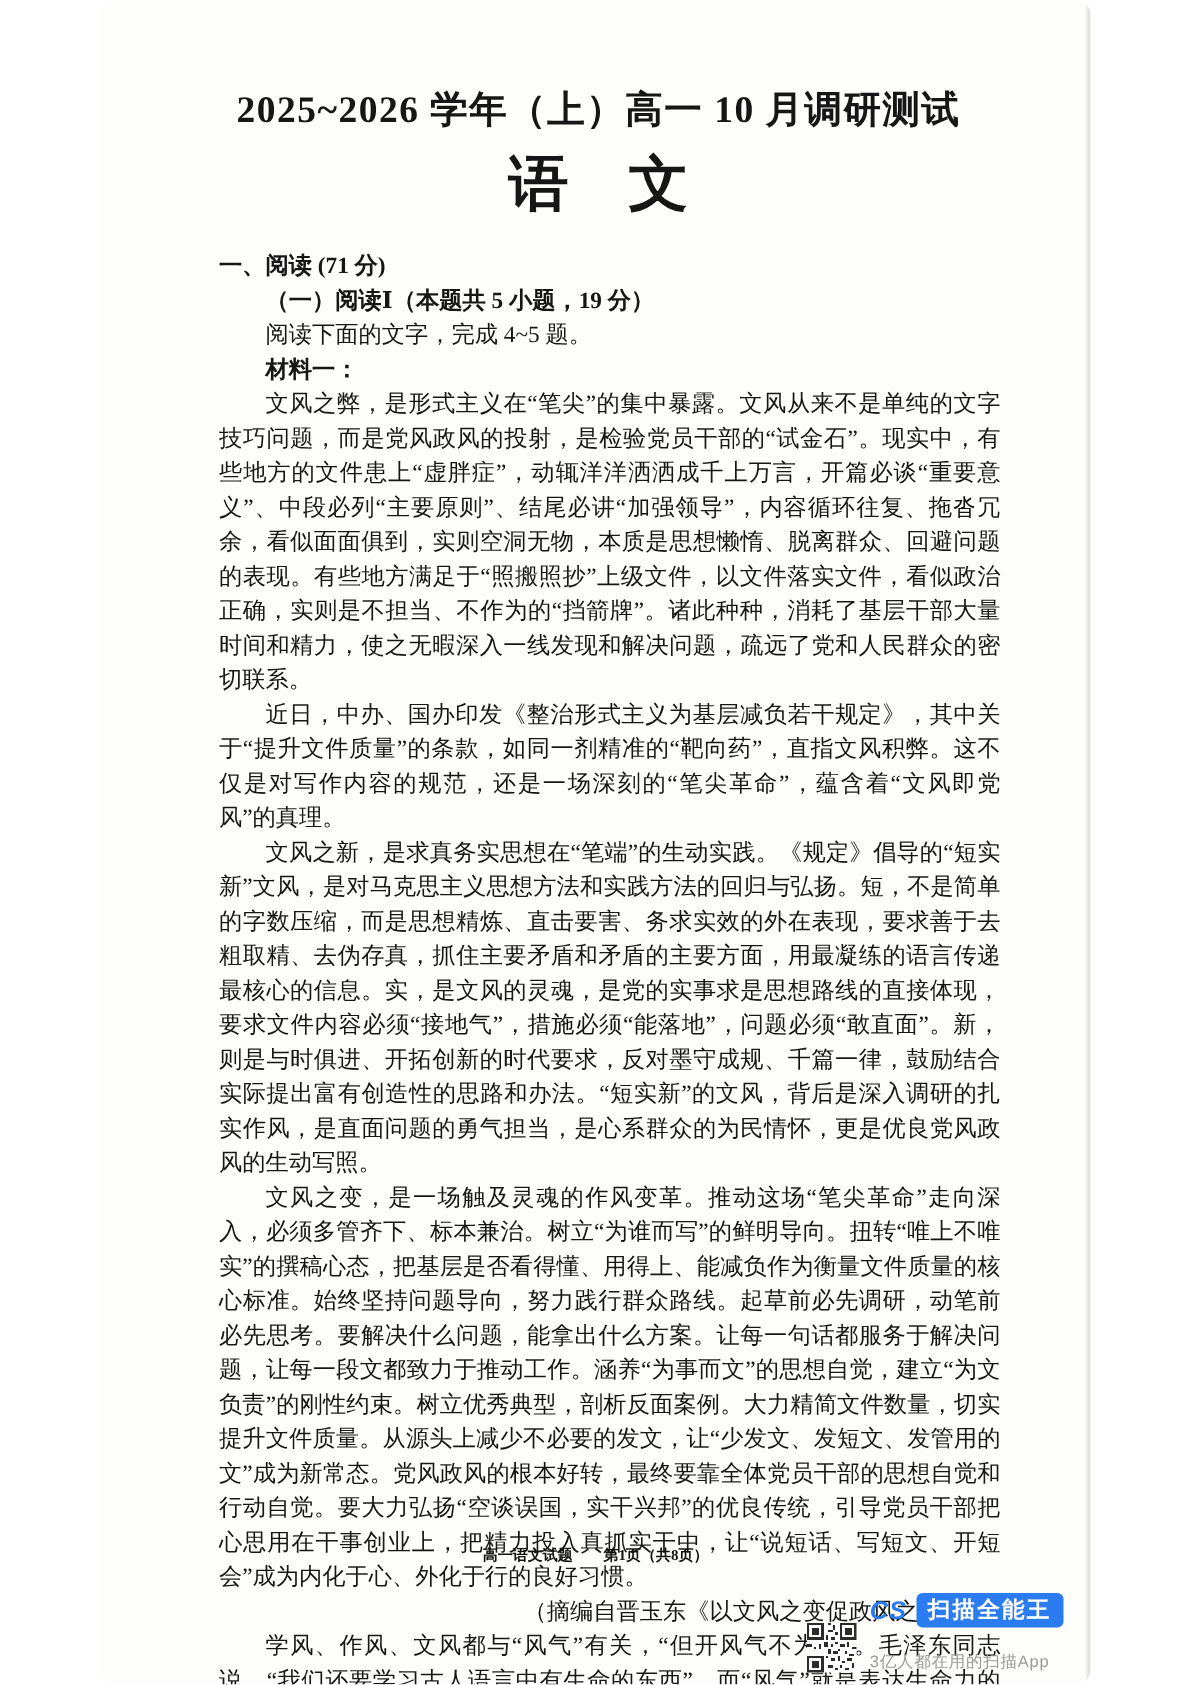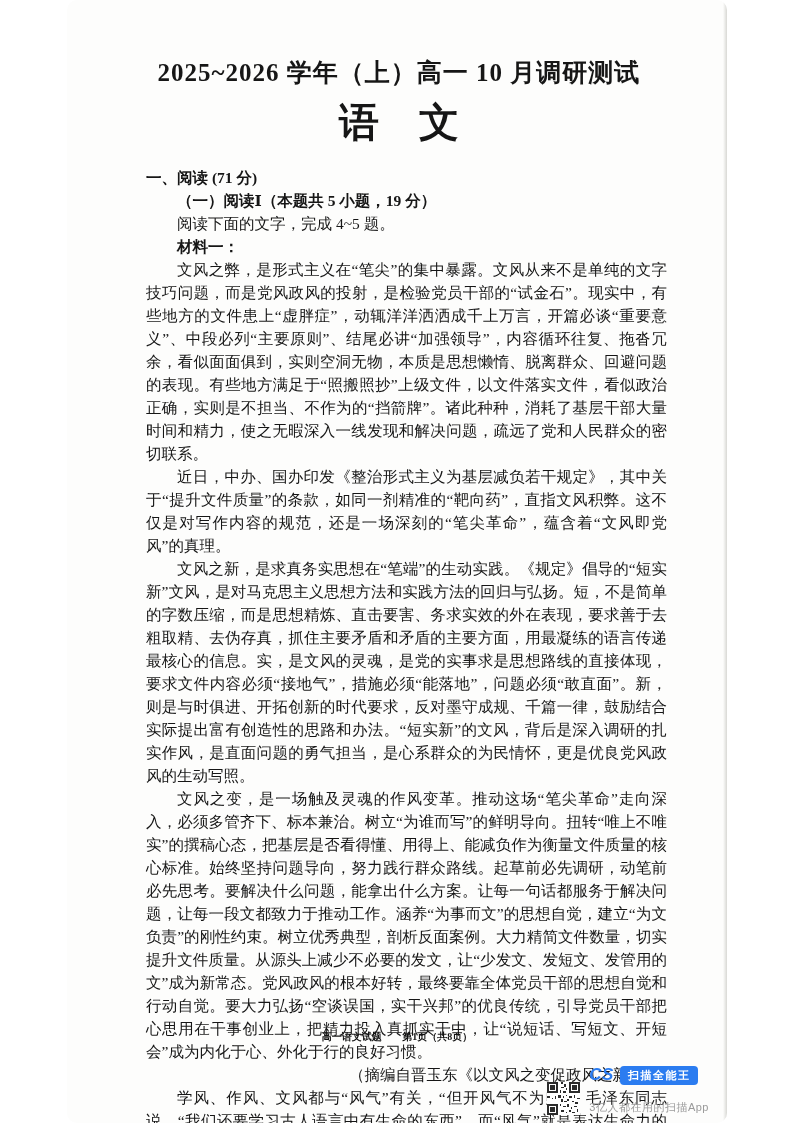--- a/index.html
+++ b/index.html
@@ -81,21 +81,21 @@
   .wm-logo {
     color: #2b7cf0;
     font-weight: 800;
     font-style: italic;
     font-size: 17px;
     letter-spacing: 0.5px;
   }
   .wm-badge {
     background: #2b7cf0;
     color: #ffffff;
-    font-size: 11px;
+    font-size: 15px;
     line-height: 1;
     padding: 4px 8px;
     border-radius: 4px;
     letter-spacing: 1.5px;
     font-weight: 600;
   }
   .wm-tagline {
     color: #9a9a9a;
     font-size: 11px;
     margin-top: 15px;

